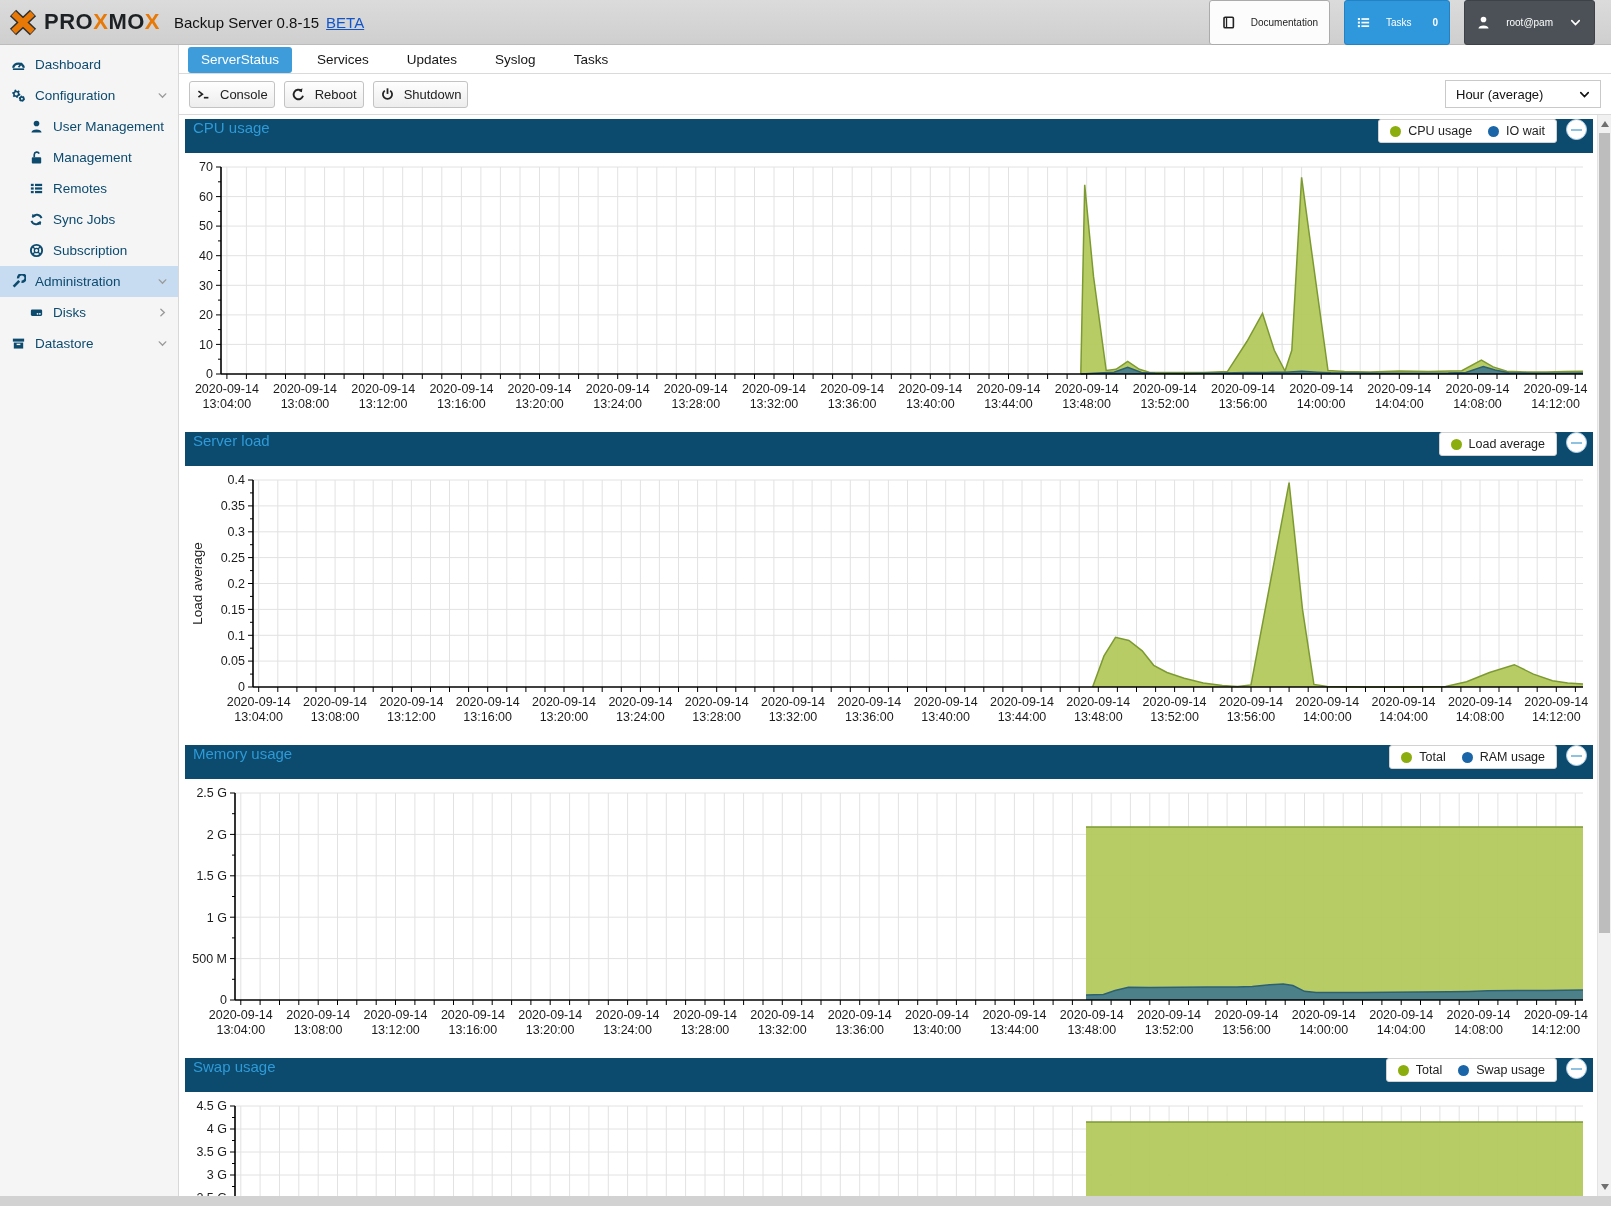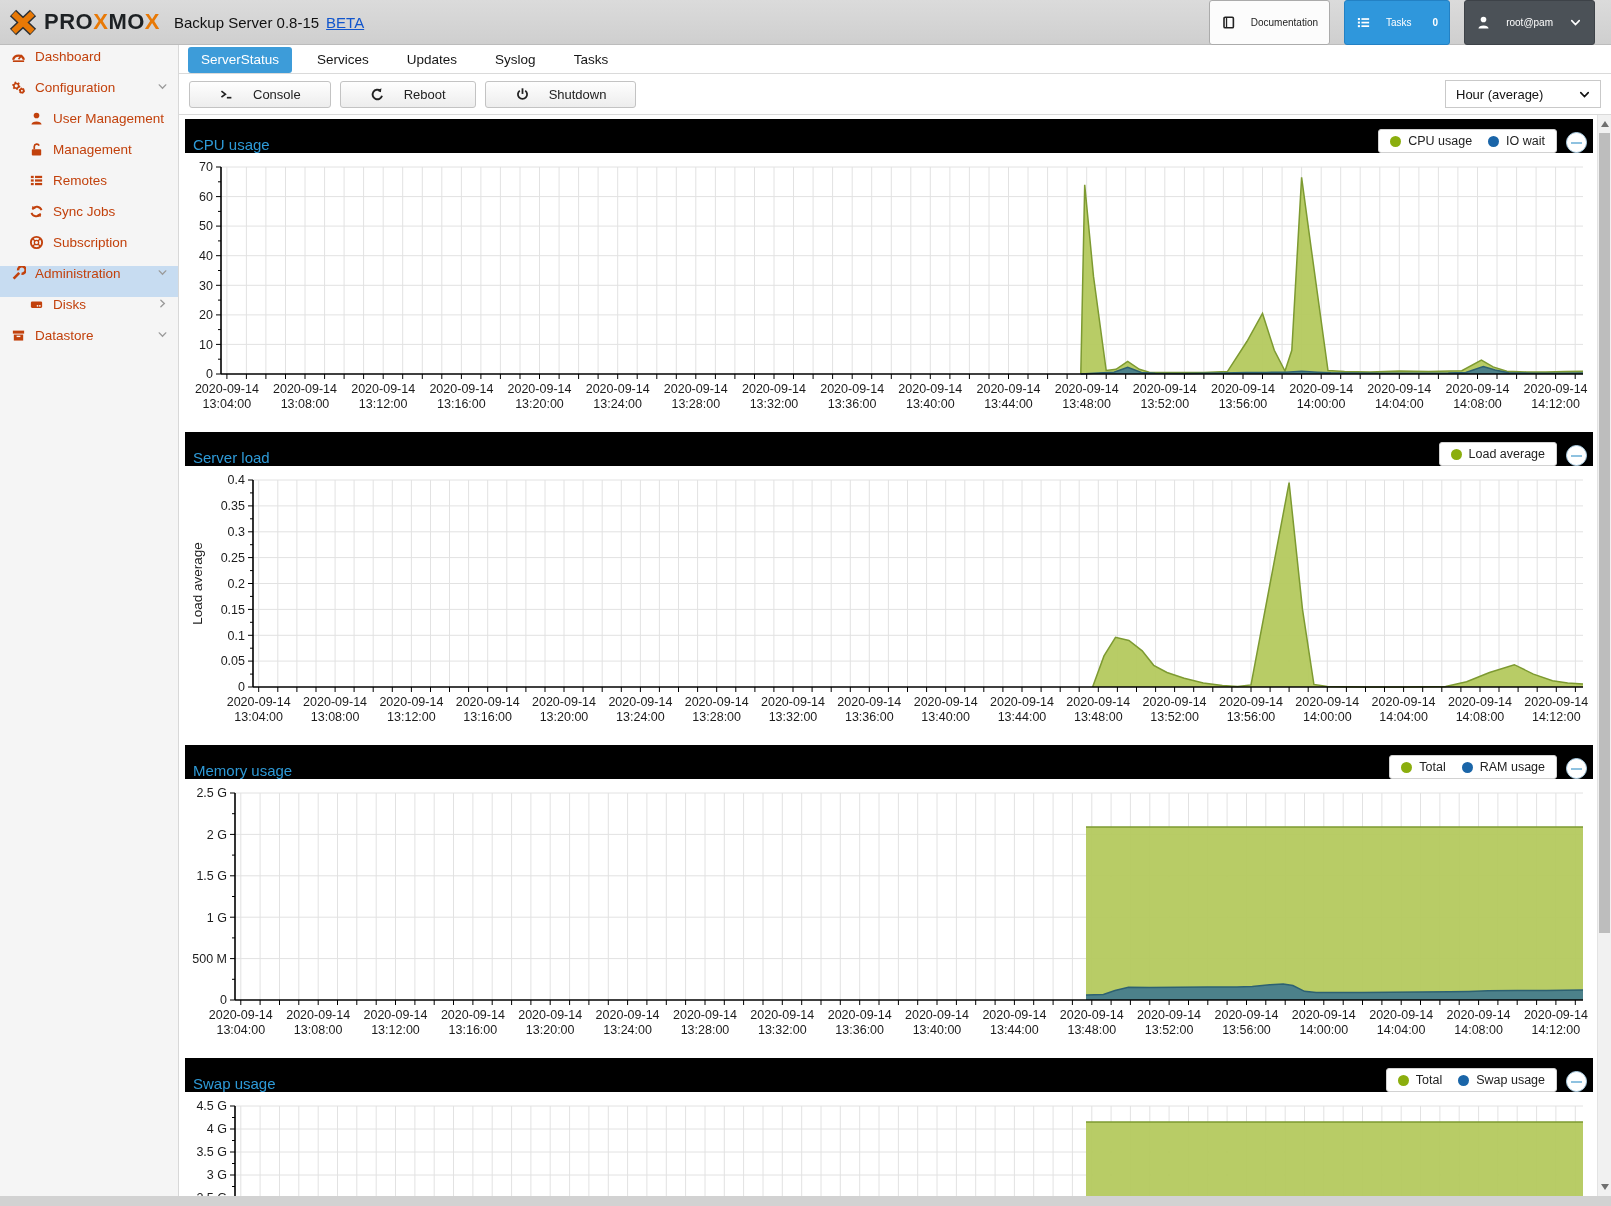--- a/index.html
+++ b/index.html
@@ -16,51 +16,51 @@
   .topbar-spacer { flex:1; }
   .hbtn { display:flex; align-items:center; gap:15px; height:45px; padding:0 11px; border-radius:3px;
     font-size:10px; cursor:pointer; margin-left:14px; }
   .hbtn.light { background:#fcfcfc; border:1px solid #ababab; color:#222; }
   .hbtn.blue  { background:#2f97dc; border:1px solid #2381c4; color:#fff; }
   .hbtn.dark  { background:#4b5157; border:1px solid #3d4248; color:#fff; }
   .hbtn .cnt { font-weight:bold; margin-left:6px; }
   
   .app { display:flex; height:1151px; }
   .sidebar { width:179px; background:#f5f5f5; border-right:1px solid #d8d8d8; padding-top:4px; flex:none; }
-  .side-item { height:31px; display:flex; padding-left:11px; font-size:13.5px;
-    color:#c2410c; cursor:pointer; position:relative; }
+  .side-item { height:31px; display:flex; align-items:center; padding-left:11px; font-size:13.5px;
+    color:#0c4a6e; cursor:pointer; position:relative; }
   .side-item.indent { padding-left:29px; }
   .side-item.selected { background:#c7dcf1; }
   .side-item .lbl { margin-left:9px; }
   .side-chevron { position:absolute; right:9px; color:#9a9a9a; display:flex; }
   .main { flex:1; display:flex; flex-direction:column; background:#fff; min-width:0; }
   .title-row { height:38px; padding:12px 0 0 13px; font-size:15px; color:#2e9ad7; }
   .tabs-row { height:29px; display:flex; align-items:flex-end; gap:12px; padding:0 0 0 9px;
     border-bottom:1px solid #dadada; }
   .tab { font-size:13.5px; padding:5px 13px 6px; border-radius:3px; cursor:pointer; color:#161616; }
   .tab.active { background:#3d9cd9; color:#fff; }
   .toolbar { height:41px; display:flex; align-items:center; padding:0 10px; border-bottom:1px solid #dadada; }
-  .tbtn { display:flex; align-items:center; gap:19px; height:27px; padding:0 29px; margin-right:9px;
+  .tbtn { display:flex; align-items:center; gap:9px; height:27px; padding:0 6px; margin-right:9px;
     border:1px solid #c3c3c3; border-radius:3px; background:linear-gradient(#fefefe,#ededed);
     font-size:13px; color:#222; cursor:pointer;justify-content:space-between; }
   .toolbar-spacer { flex:1; }
   .range-select { width:156px; height:28px; border:1px solid #c9c9c9; background:#fff; display:flex;
     align-items:center; justify-content:space-between; padding:0 8px 0 10px; font-size:13px; cursor:pointer;
     color:#111; }
   
   .charts-viewport { position:relative; flex:1; overflow:hidden; }
   .charts-scroll { position:absolute; left:0; top:0; right:14px; bottom:0; overflow:hidden; padding:4px 4px 0 6px; }
   .vscroll { position:absolute; right:0; top:0; bottom:0; width:14px; background:#f1f1f1; border-left:1px solid #e3e3e3; }
   .vs-arrow { position:absolute; left:0; width:14px; height:14px; display:flex; align-items:center; justify-content:center; cursor:pointer; }
   .vs-arrow.up { top:2px; } .vs-arrow.down { bottom:2px; }
   .tri-up { width:0; height:0; border-left:4px solid transparent; border-right:4px solid transparent; border-bottom:6px solid #707070; }
   .tri-down { width:0; height:0; border-left:4px solid transparent; border-right:4px solid transparent; border-top:6px solid #707070; }
   .vs-thumb { position:absolute; left:1px; right:1px; top:18px; height:800px; background:#bdbdbd; cursor:pointer; }
   .panel { margin-bottom:14px; }
-  .panel-header { height:34px; background:#000000; display:flex; align-items:flex-end; padding:0 6px 0 8px; }
+  .panel-header { height:34px; background:#0c4a6e; display:flex; align-items:flex-start; padding:0 6px 0 8px; }
   .panel-title { font-size:15px; color:#2e9ad7; }
   .legend { margin-left:auto; display:flex; align-items:center; gap:16px; background:#fff;
     border:1px solid #d2d2d2; border-radius:3px; padding:4px 11px; font-size:12.5px; color:#222; cursor:pointer; }
   .legend-item { display:flex; align-items:center; gap:7px; }
   .legend-dot { width:11px; height:11px; border-radius:50%; }
   .collapse-btn { width:21px; height:21px; border-radius:50%; border:1px solid #abcfe5; background:#fff;
     margin-left:9px; position:relative; cursor:pointer; flex:none; }
   .collapse-btn::after { content:""; position:absolute; left:4px; right:4px; top:9px; height:1.6px; background:#8fc2e0; }
   .chart-box { background:#fff; padding-top:2px; }
   .ic { display:inline-flex; line-height:0; }

